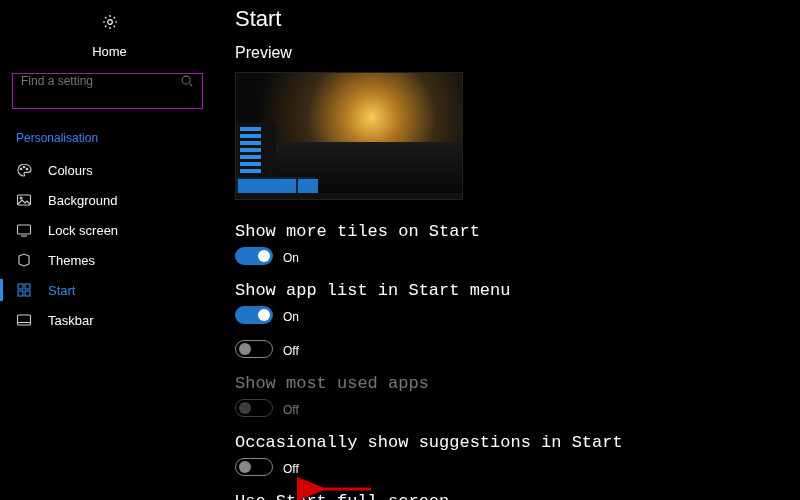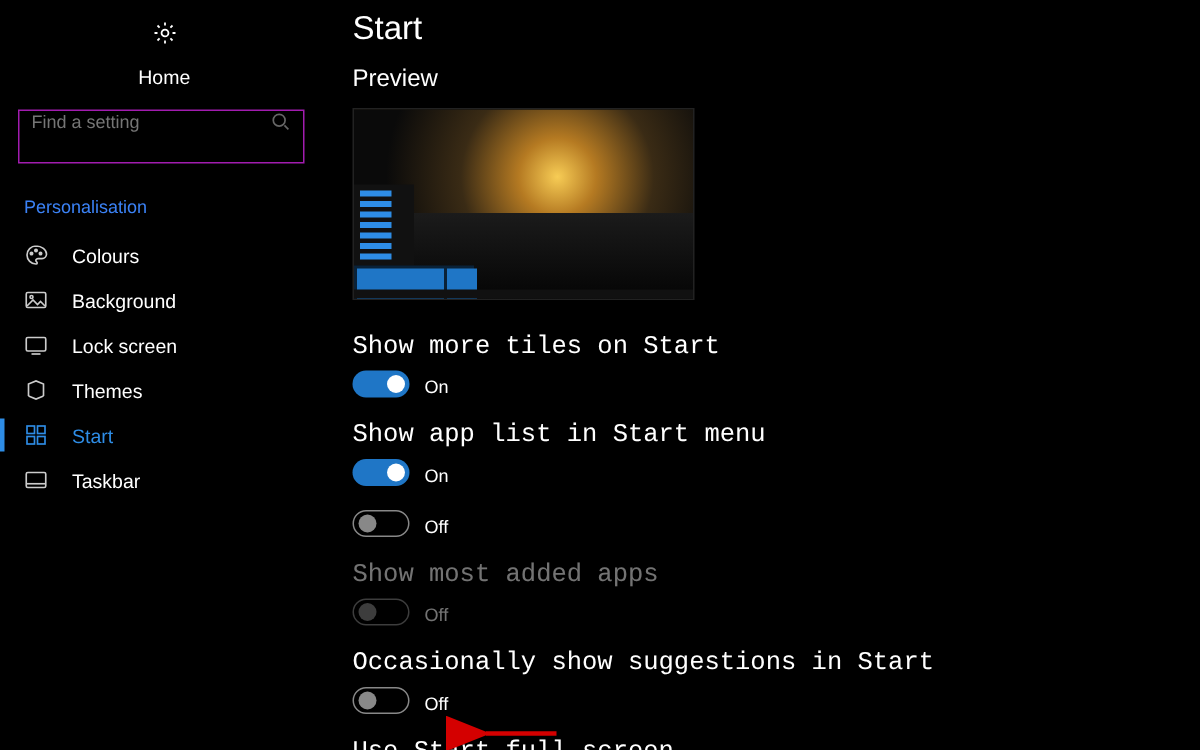--- a/index.html
+++ b/index.html
@@ -292,21 +292,21 @@
           <span class="toggle-state">On</span>
         </div>
       </div>
       <div class="setting">
         <div class="toggle-row">
           <div class="toggle off"></div>
           <span class="toggle-state">Off</span>
         </div>
       </div>
       <div class="setting disabled">
-        <div class="setting-label">Show most added apps</div>
+        <div class="setting-label">Show most used apps</div>
         <div class="toggle-row">
           <div class="toggle off"></div>
           <span class="toggle-state">Off</span>
         </div>
       </div>
       <div class="setting">
         <div class="setting-label">Occasionally show suggestions in Start</div>
         <div class="toggle-row">
           <div class="toggle off"></div>
           <span class="toggle-state">Off</span>

